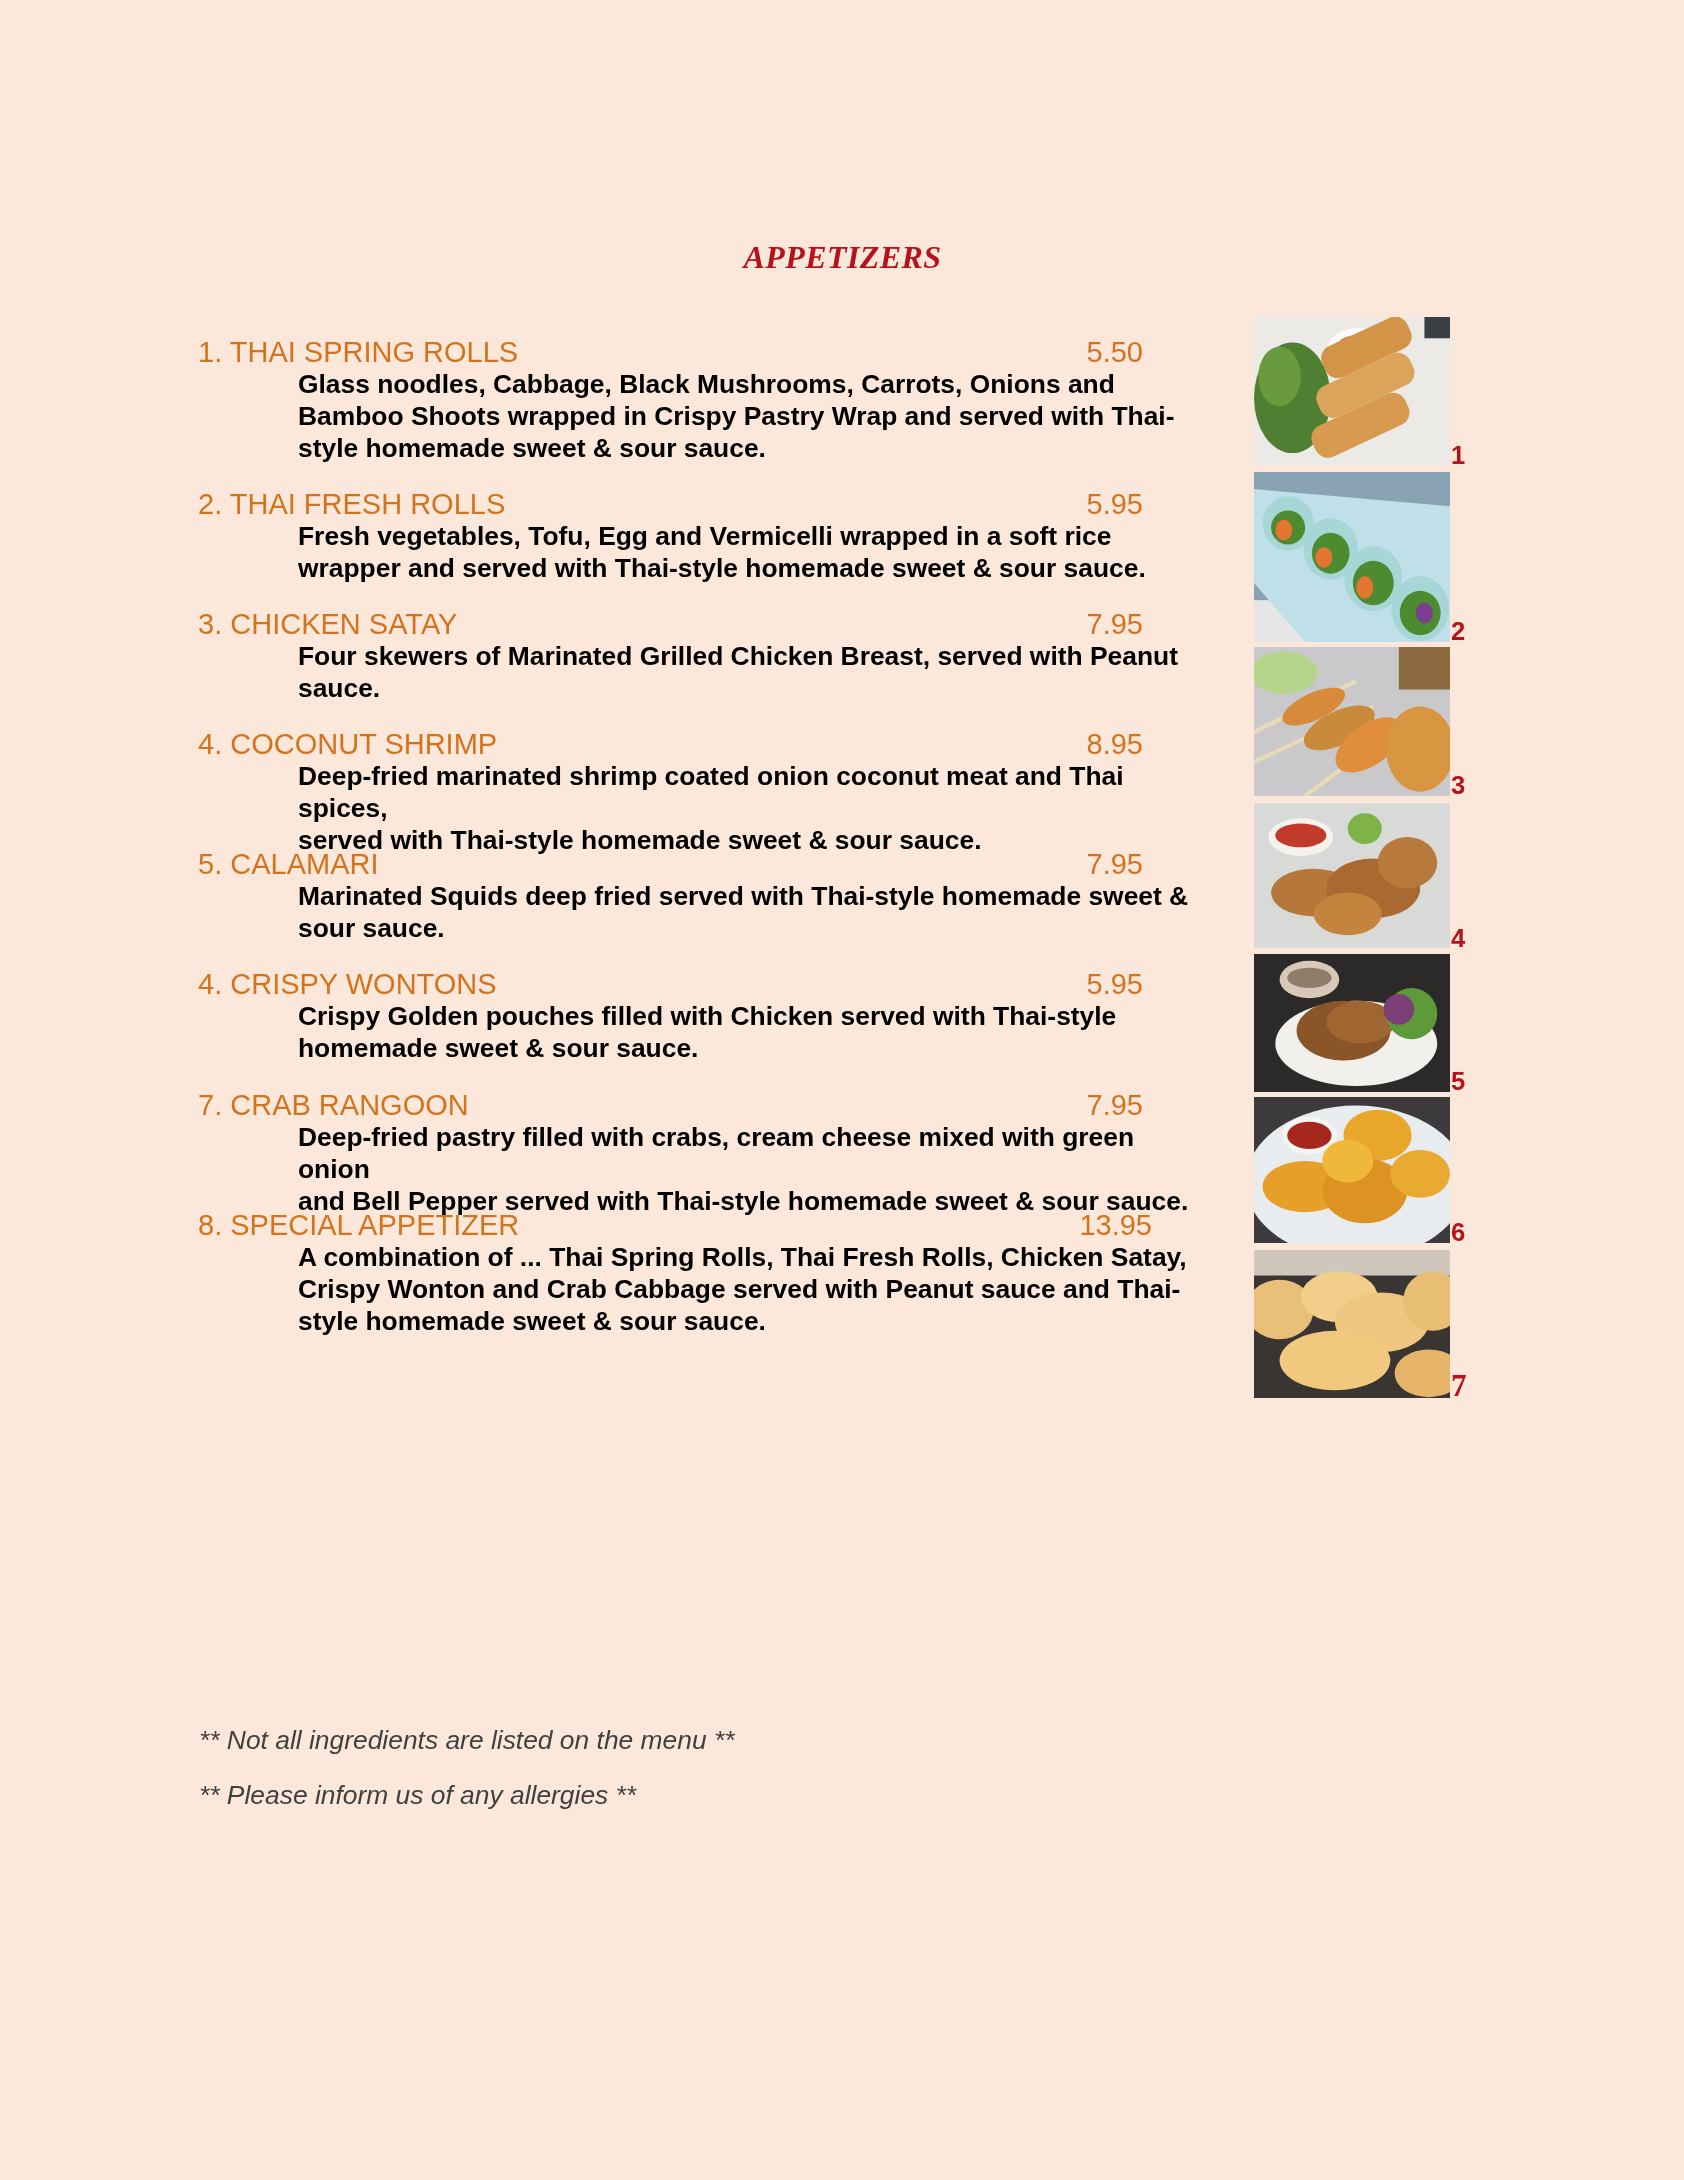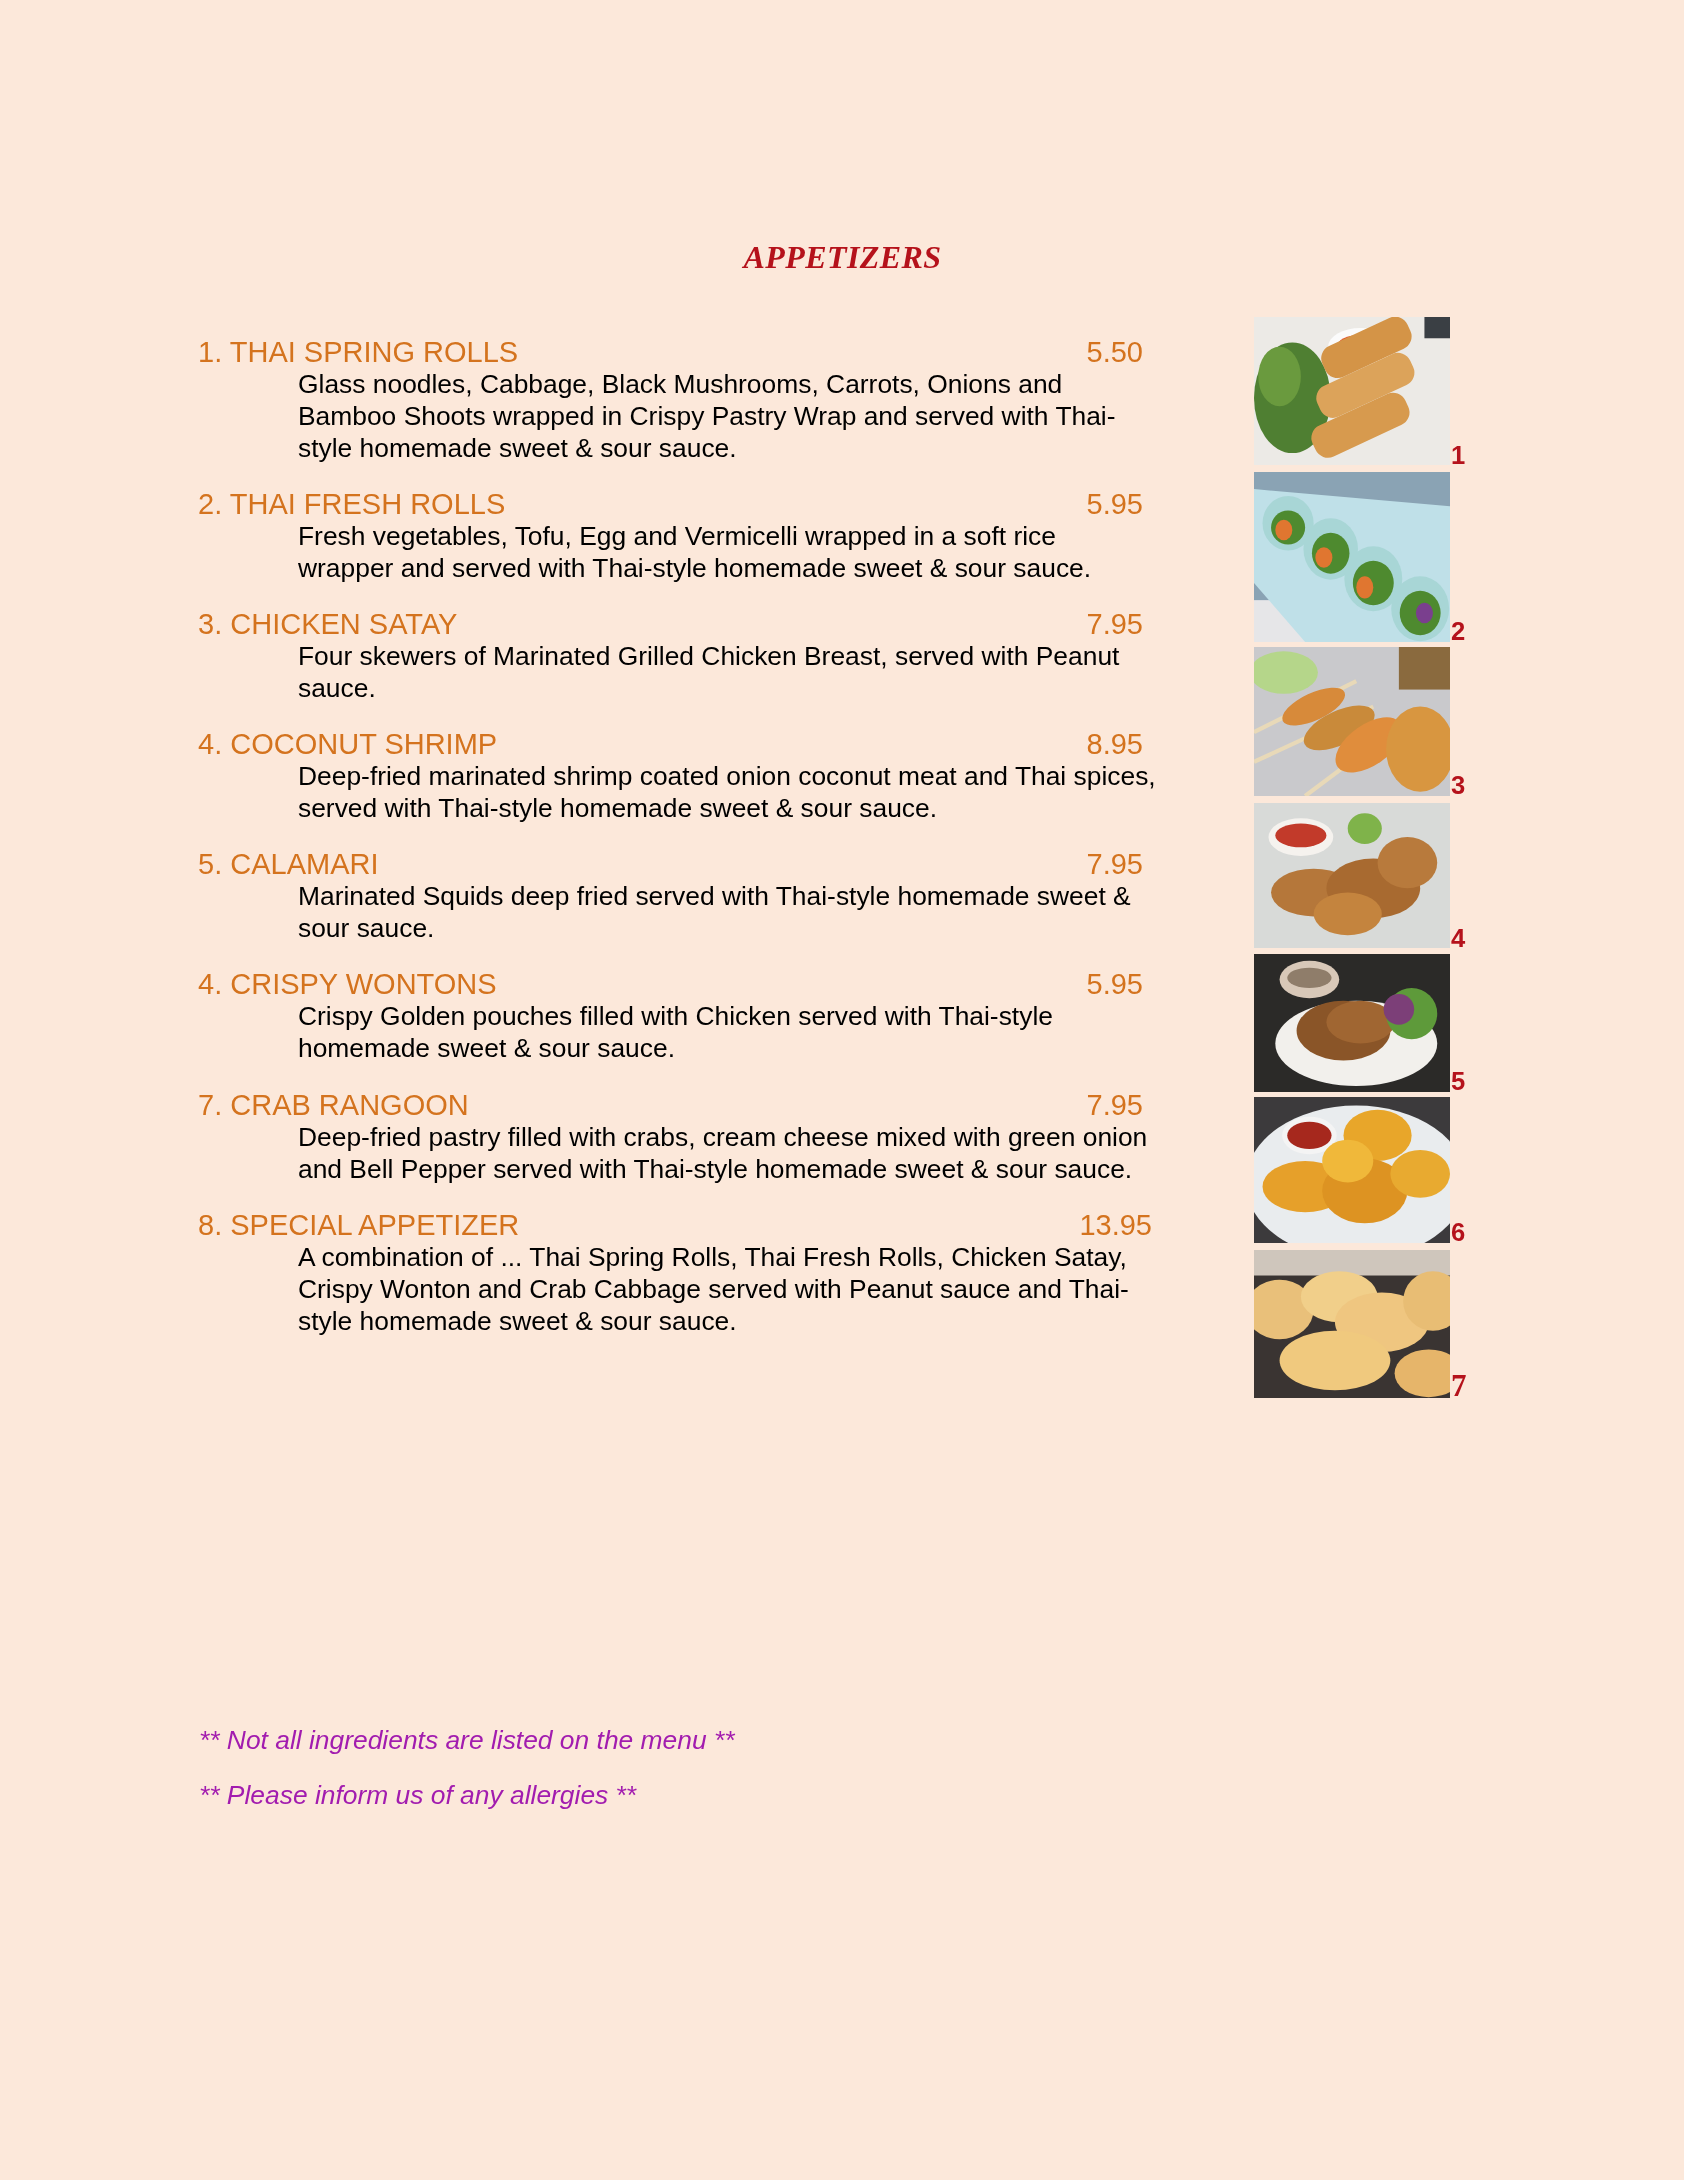--- a/index.html
+++ b/index.html
@@ -51,20 +51,21 @@
       right: 60px;
       top: 0;
     }
     .item-price.wide { right: 51px; }
     .item-desc {
       margin-left: 100px;
       font-size: 26.4px;
       line-height: 32px;
       color: #000;
       width: 911px;
+      font-weight: bold;
     }
     .photo {
       position: absolute;
       left: 0;
       width: 196px;
       overflow: hidden;
     }
     .photo svg { display: block; width: 196px; height: 100%; }
     .photo-num {
       position: absolute;
@@ -76,21 +77,21 @@
     }
     .photo-num.serif {
       font-family: "Liberation Serif", serif;
       font-size: 31px;
     }
     .note {
       position: absolute;
       left: 199px;
       font-size: 26.4px;
       font-style: italic;
-      color: #a21caf;
+      color: #404040;
       line-height: 32px;
     }
   </style>
 </head>
 <body>
 
 <h1 class="title">APPETIZERS</h1>
 
 <div class="item" style="top:336px;">
   <div class="item-head">

